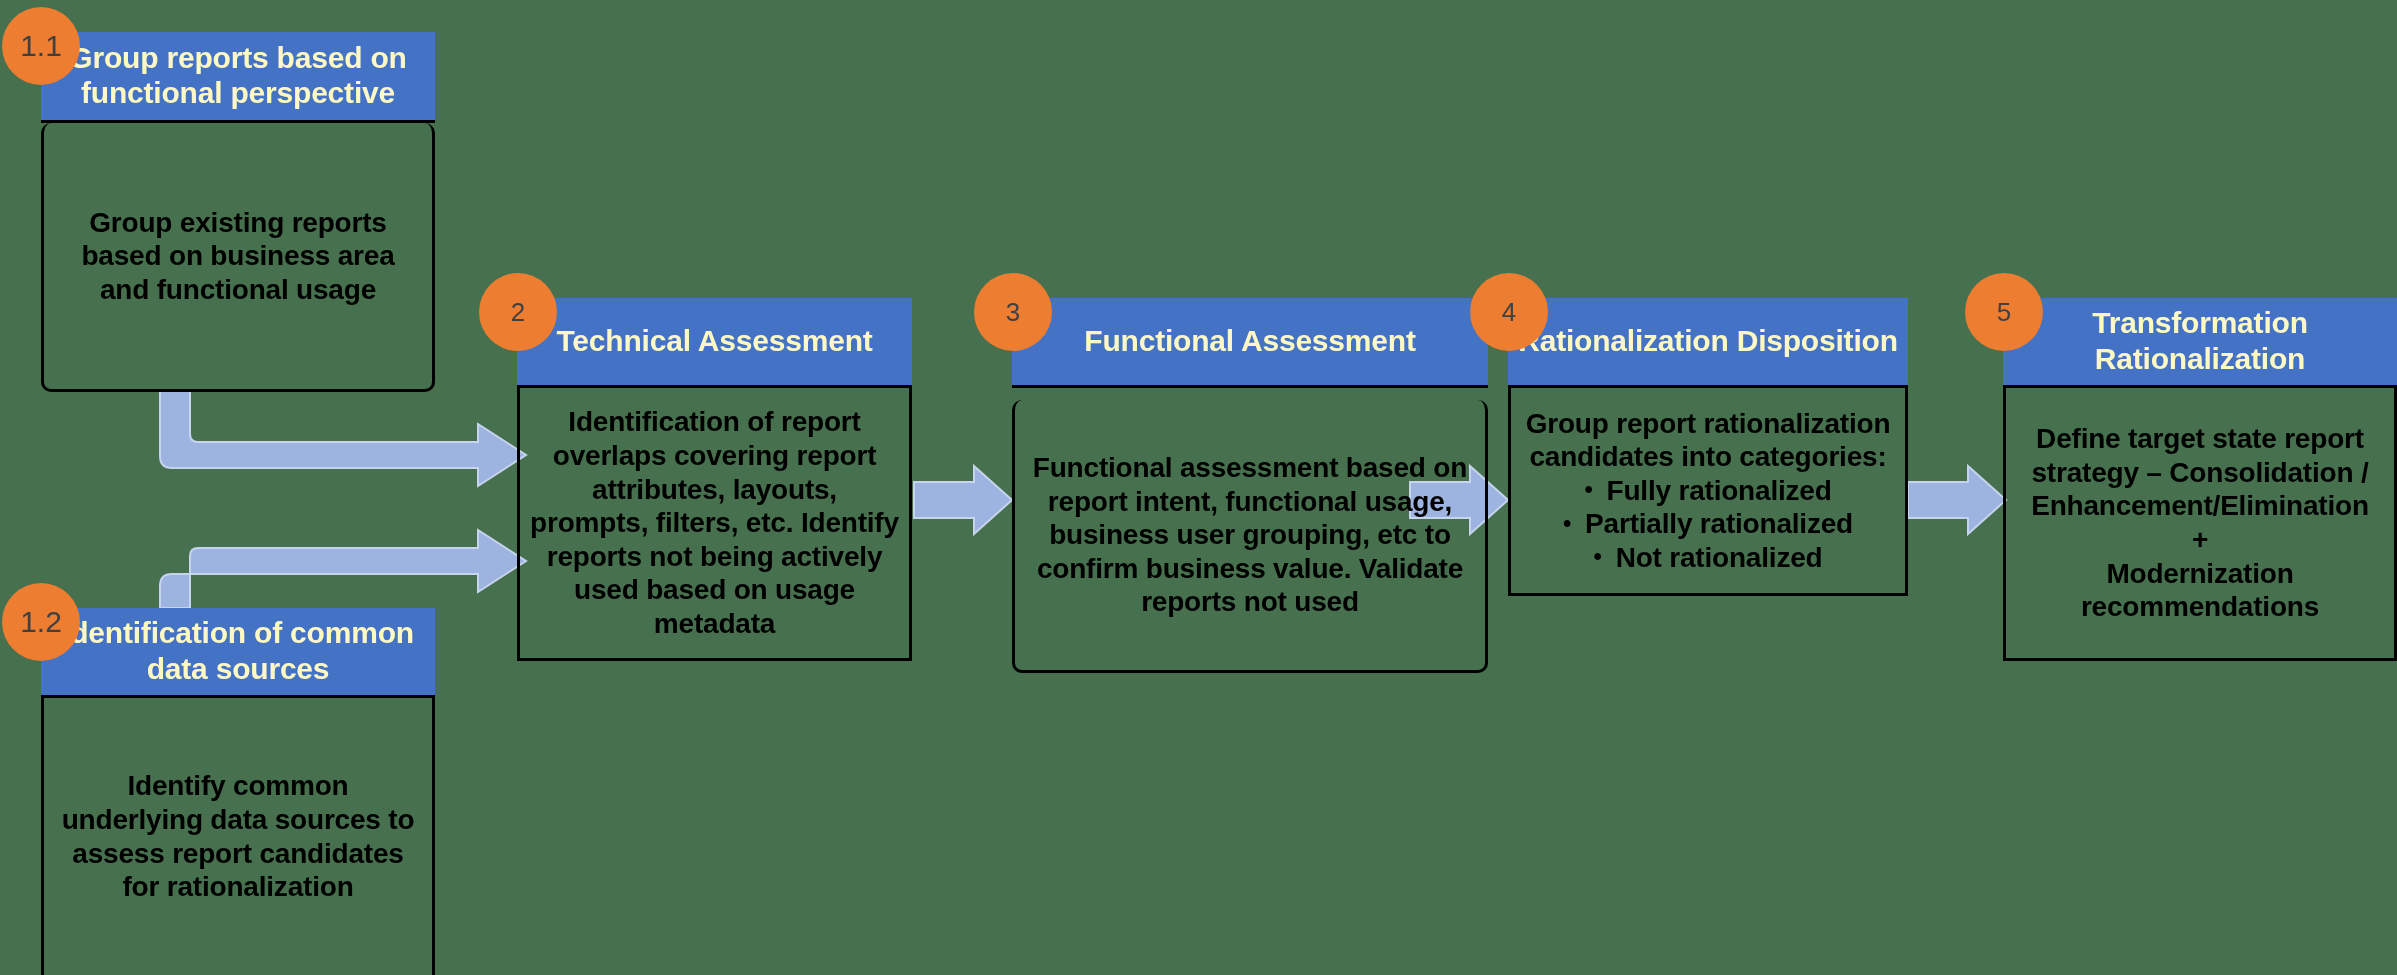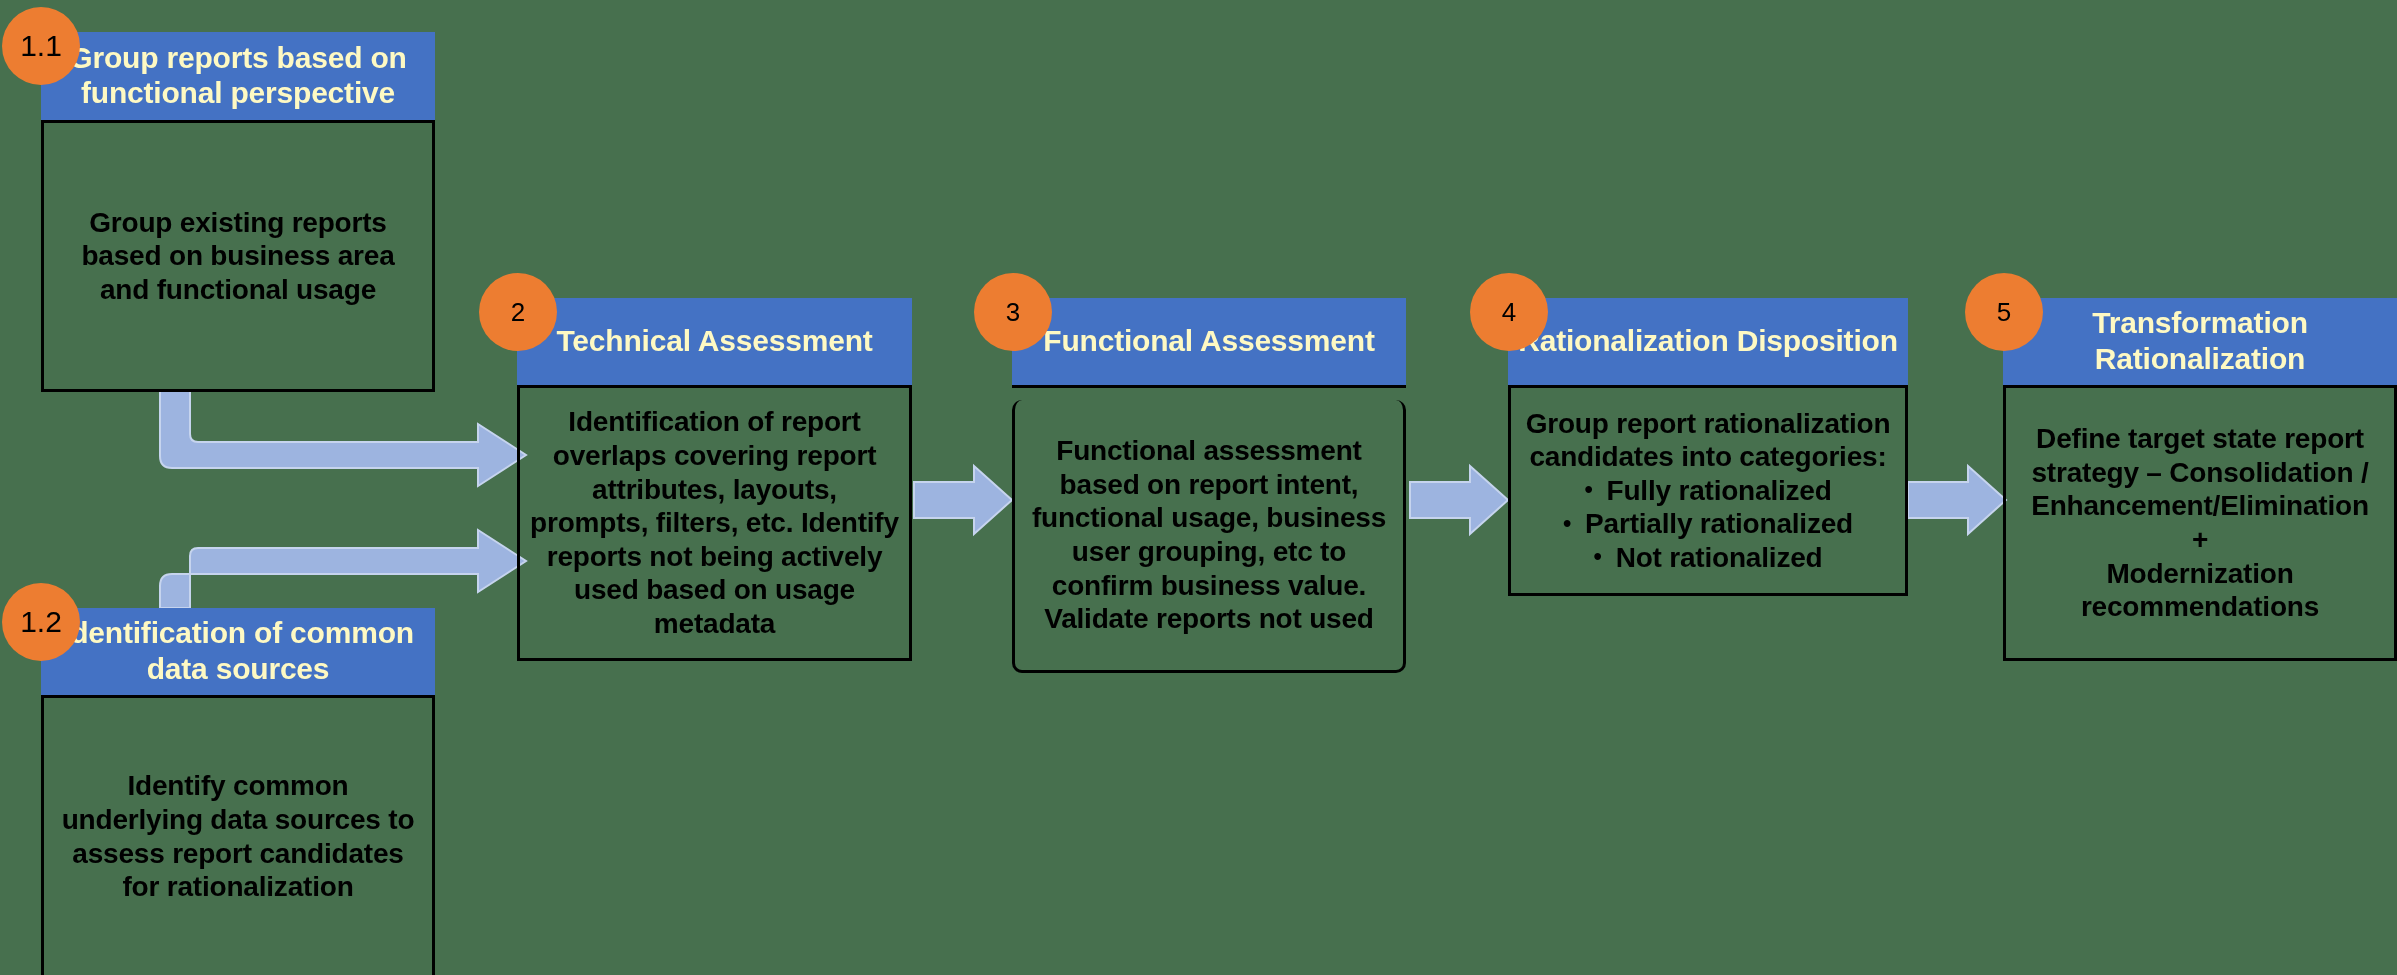--- a/index.html
+++ b/index.html
@@ -75,21 +75,21 @@
     vertical-align: middle;
     position: relative;
     top: -3px;
   }
 
   
   .badge {
     position: absolute;
     border-radius: 50%;
     background: #ed7d31;
-    color: #000000;
+    color: #404040;
     display: flex;
     align-items: center;
     justify-content: center;
     font-weight: normal;
     z-index: 5;
     line-height: 1;
   }
 
   
   .arrow-wrap { position: absolute; }
@@ -125,21 +125,21 @@
   </div>
 
   <div class="arrow-wrap" style="left:1906px; top:464px; width:102px; height:72px;">
     <svg width="102" height="72" viewBox="0 0 102 72">
       <path d="M 2 18 L 62 18 L 62 2 L 100 36 L 62 70 L 62 54 L 2 54 Z" fill="#9db4e0" stroke="#c6d4ee" stroke-width="2"></path>
     </svg>
   </div>
 
   <div class="pbox" style="left:41px; top:32px; width:394px; height:360px;">
     <div class="hdr" style="height:91px; font-size:30px;">Group reports based on functional perspective</div>
-    <div class="body" style="top:91px; height:269px; font-size:28px;">
+    <div class="body" style="top:91px; height:269px; font-size:28px;border-radius:10px;">
       <div class="inner">Group existing reports based on business area and functional usage</div>
     </div>
   </div>
   <div class="badge" style="left:2px; top:7px; width:78px; height:78px; font-size:30px;">1.1</div>
 
   <div class="pbox" style="left:41px; top:608px; width:394px; height:370px;">
     <div class="hdr" style="height:90px; font-size:30px;">Identification of common data sources</div>
     <div class="body" style="top:90px; height:280px; font-size:28px;">
       <div class="inner">Identify common underlying data sources to assess report candidates for rationalization</div>
     </div>
@@ -147,21 +147,21 @@
   <div class="badge" style="left:2px; top:583px; width:78px; height:78px; font-size:30px;">1.2</div>
 
   <div class="pbox" style="left:517px; top:298px; width:395px; height:363px;padding-left:32px;">
     <div class="hdr" style="height:90px; font-size:30px;">Technical Assessment</div>
     <div class="body" style="top:90px; height:273px; font-size:28px;justify-content:flex-end;">
       <div class="inner">Identification of report overlaps covering report attributes, layouts, prompts, filters, etc. Identify reports not being actively used based on usage metadata</div>
     </div>
   </div>
   <div class="badge" style="left:479px; top:273px; width:78px; height:78px; font-size:26px;">2</div>
 
-  <div class="pbox" style="left:1012px; top:298px; width:394px; height:363px;">
+  <div class="pbox" style="left:1012px; top:298px; width:476px; height:363px;">
     <div class="hdr" style="height:90px; font-size:30px;">Functional Assessment</div>
     <div class="body" style="top:102px; height:273px; font-size:28px;border-radius:10px;">
       <div class="inner">Functional assessment based on report intent, functional usage, business user grouping, etc to confirm business value. Validate reports not used</div>
     </div>
   </div>
   <div class="badge" style="left:974px; top:273px; width:78px; height:78px; font-size:26px;">3</div>
 
   <div class="pbox" style="left:1508px; top:298px; width:400px; height:363px;">
     <div class="hdr" style="height:90px; font-size:30px;">Rationalization Disposition</div>
     <div class="body" style="top:90px; height:208px; font-size:28px;">

